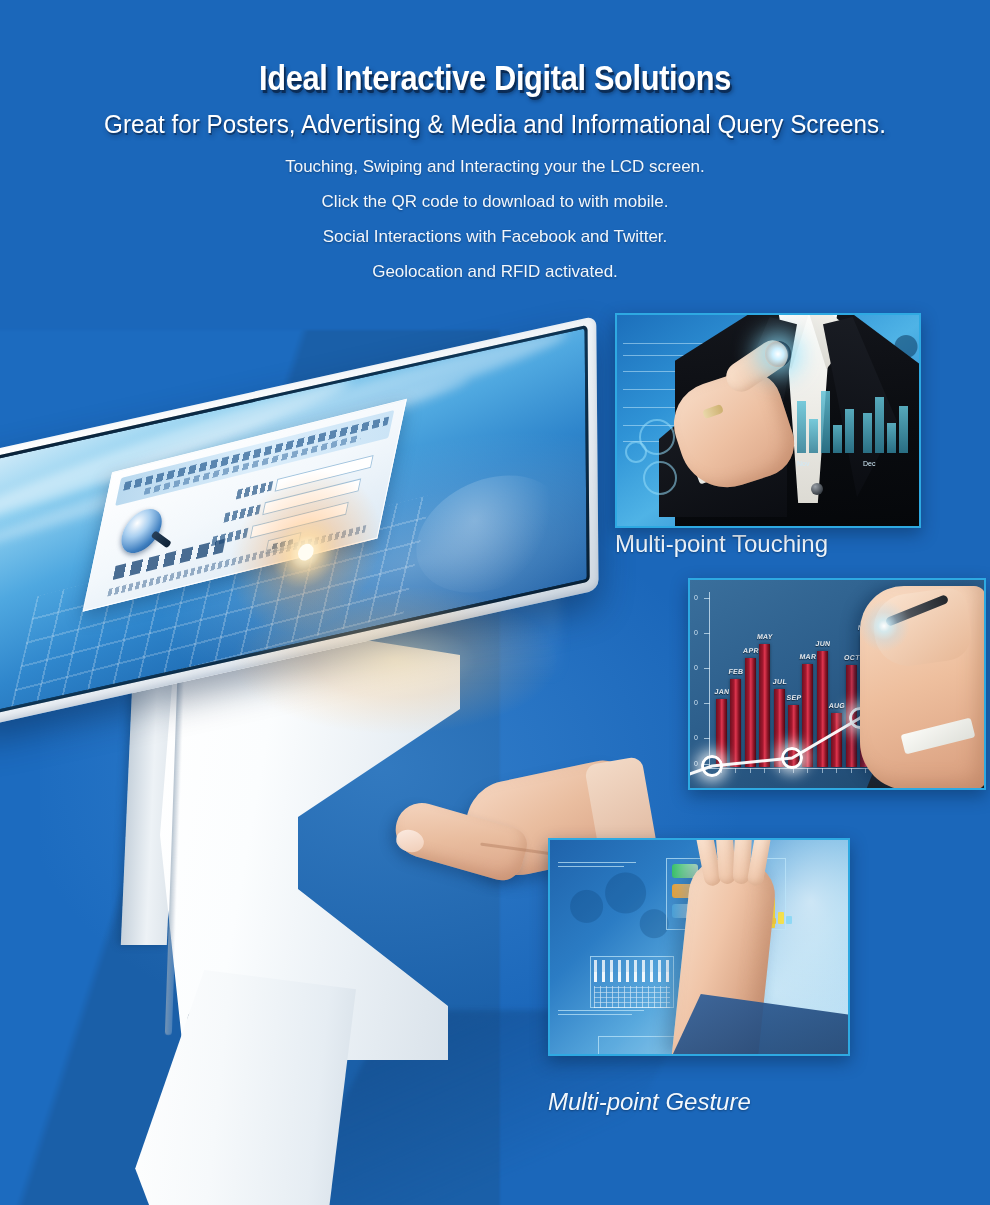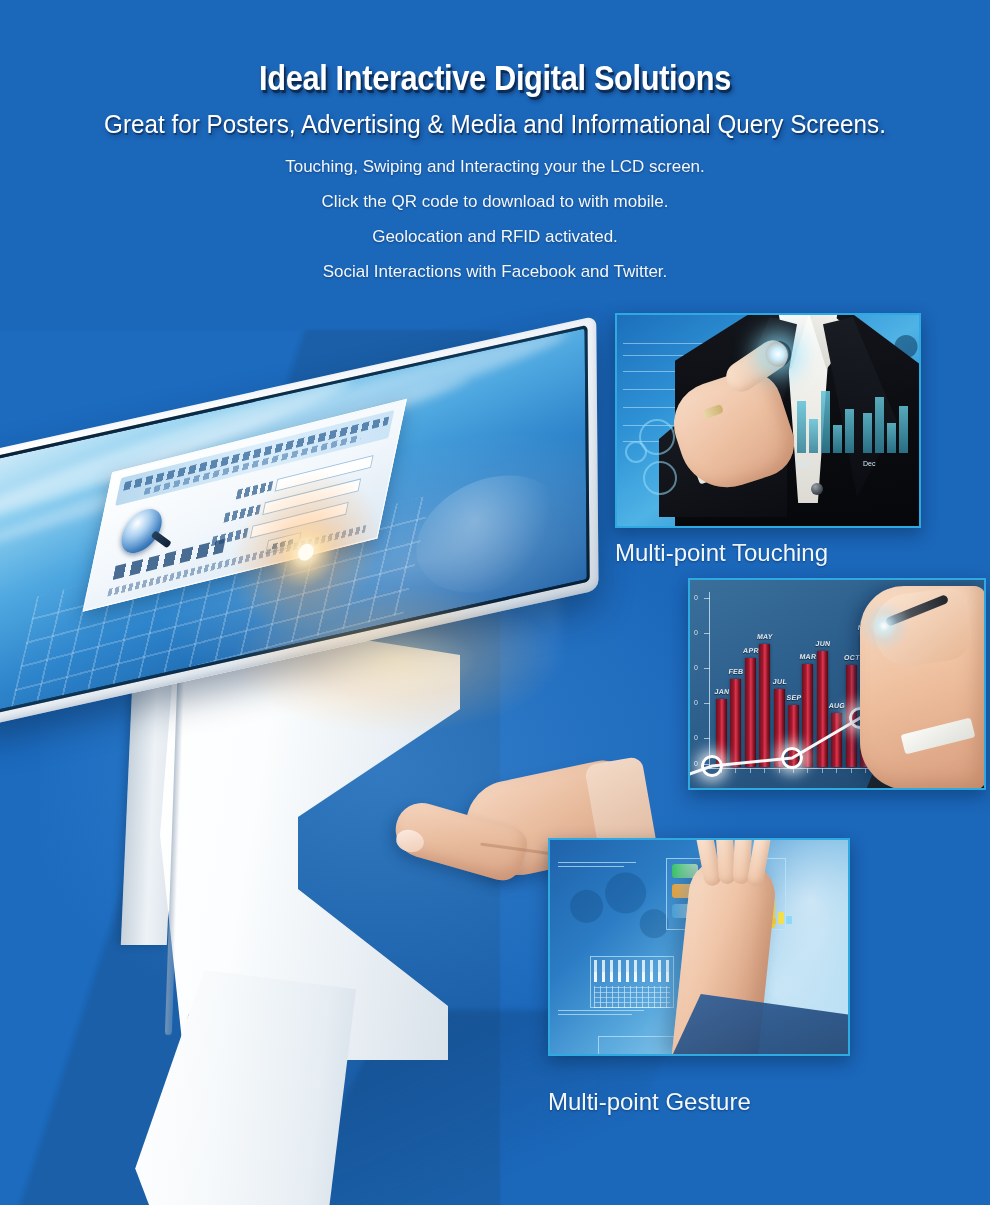--- a/index.html
+++ b/index.html
@@ -236,21 +236,21 @@
   }
 
   
   .feature{ position:absolute; z-index:35; }
   .fimg{
     position:relative; overflow:hidden;
     border:2px solid #2ea9e2;
     box-shadow:0 6px 16px rgba(6,28,58,.40);
   }
   .fcap{
-    color:#f2f8fd; font-size:24px; line-height:1.0; padding-top:13px;
+    color:#f2f8fd; font-size:24px; line-height:1.0; padding-top:4px;
     text-shadow:0 1px 2px rgba(8,32,64,.5);
   }
 
   
   #feat-touch{ left:615px; top:313px; width:306px; }
   #img-touch{ width:306px; height:215px;
     background:linear-gradient(145deg,#1c6fbb 0%, #2f93d6 30%, #4fb3e6 52%, #2a86c9 78%, #1a62aa 100%); }
   .micro-lines{ position:absolute; left:6px; top:22px; width:110px; height:120px; opacity:.55; }
   .micro-lines i{ position:absolute; left:0; height:1px; background:#bfe6fa; }
   #bm-world{
@@ -394,21 +394,21 @@
     position:absolute; right:10px; bottom:42px; width:72px; height:20px;
     background:linear-gradient(160deg,#fbfbf7,#dfe0da); transform:rotate(-14deg); border-radius:3px;
   }
   #wr-spark{
     position:absolute; right:74px; top:20px; width:52px; height:52px;
     background:radial-gradient(circle, rgba(255,255,255,.98) 0%, rgba(200,240,255,.7) 16%, rgba(160,220,255,.25) 38%, rgba(160,220,255,0) 70%);
     border-radius:50%;
   }
 
   
-  #feat-gesture{ left:548px; top:838px; width:302px; }
+  #feat-gesture{ left:548px; top:838px; width:302px;font-style:italic; }
   #img-gesture{ width:302px; height:218px;
     background:linear-gradient(135deg,#1f63ab 0%, #2b7cc4 28%, #58a8dd 52%, #8fcbec 72%, #c9e6f7 100%); }
   #gs-clouds{
     position:absolute; right:0; top:0; width:170px; height:218px;
     background:
       radial-gradient(ellipse at 78% 28%, rgba(255,255,255,.62) 0%, rgba(255,255,255,0) 58%),
       radial-gradient(ellipse at 58% 70%, rgba(255,255,255,.40) 0%, rgba(255,255,255,0) 55%);
   }
   #gs-world{
     position:absolute; left:8px; top:28px; width:130px; height:96px; opacity:.26;
@@ -475,22 +475,22 @@
 <div id="bg-diag"></div>
 <div id="bg-glow"></div>
 <div id="bg-haze"></div>
 
 <div id="header">
   <div id="title">Ideal Interactive Digital Solutions</div>
   <div id="subtitle">Great for Posters, Advertising &amp; Media and Informational Query Screens.</div>
   <div class="bullets">
     <div class="bullet">Touching, Swiping and Interacting your the LCD screen.</div>
     <div class="bullet">Click the QR code to download to with mobile.</div>
+    <div class="bullet">Social Interactions with Facebook and Twitter.</div>
     <div class="bullet">Geolocation and RFID activated.</div>
-    <div class="bullet">Social Interactions with Facebook and Twitter.</div>
   </div>
 </div>
 
 <div id="kiosk">
 
   <div id="floor-shadow"></div>
 
   <div id="col-left"></div>
   <div id="col-body"></div>
   <div id="col-seam"></div>

